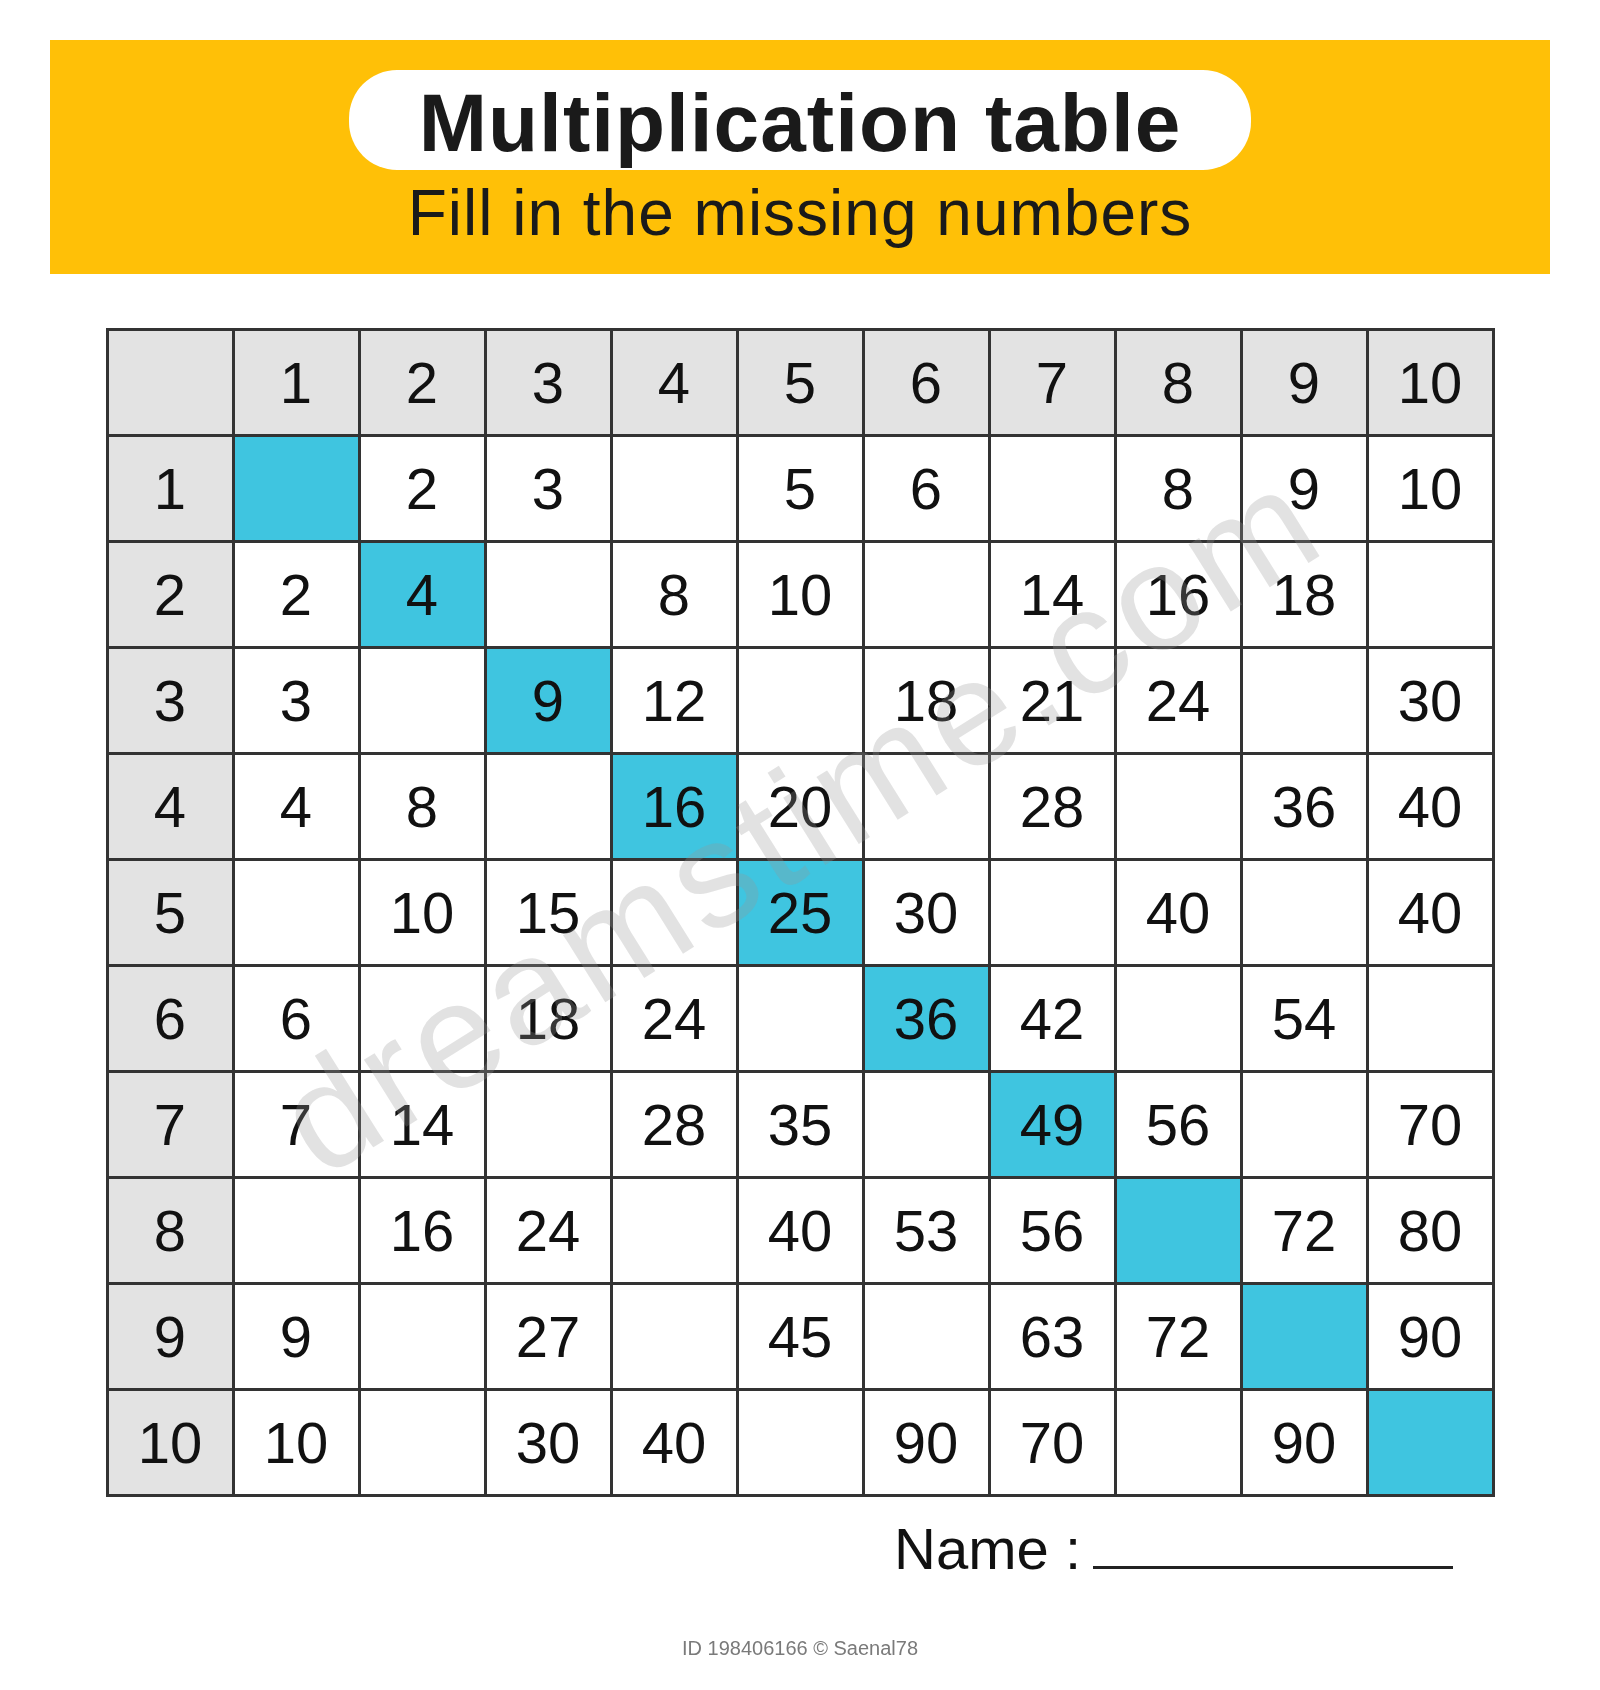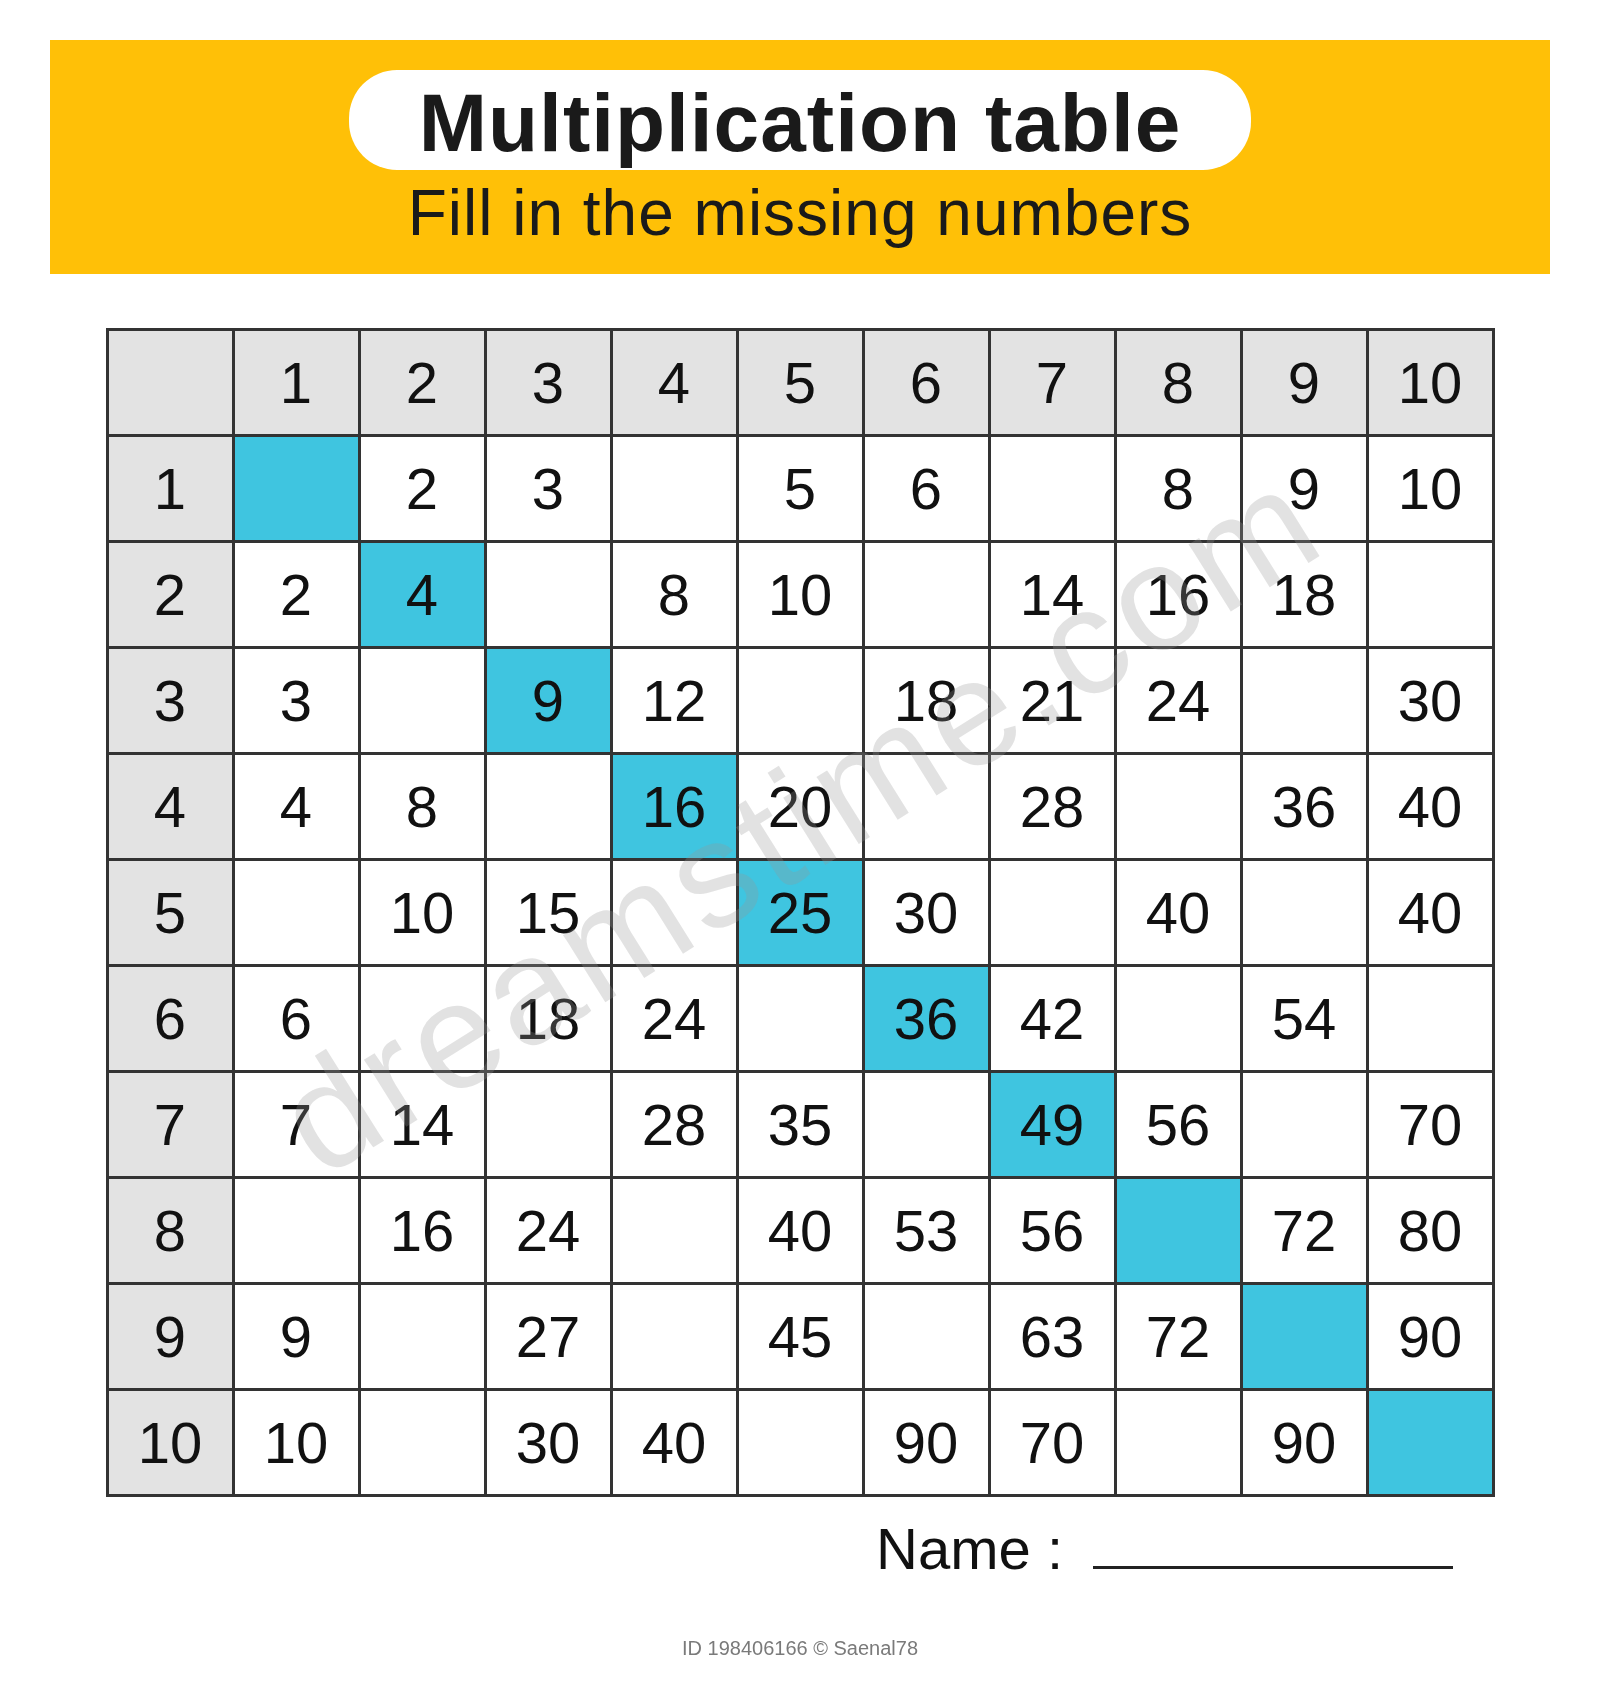--- a/index.html
+++ b/index.html
@@ -79,21 +79,21 @@
       width: 1386px;
       display: flex;
       justify-content: flex-end;
       align-items: baseline;
       margin-top: 18px;
       padding-right: 40px;
     }
     .name-label {
       font-size: 58px;
       color: #111;
-      margin-right: 30px;
+      margin-right: 12px;
     }
     .name-line {
       border-bottom: 3px solid #222;
       width: 360px;
       height: 48px;
     }
     .watermark {
       position: absolute;
       top: 50%;
       left: 50%;

